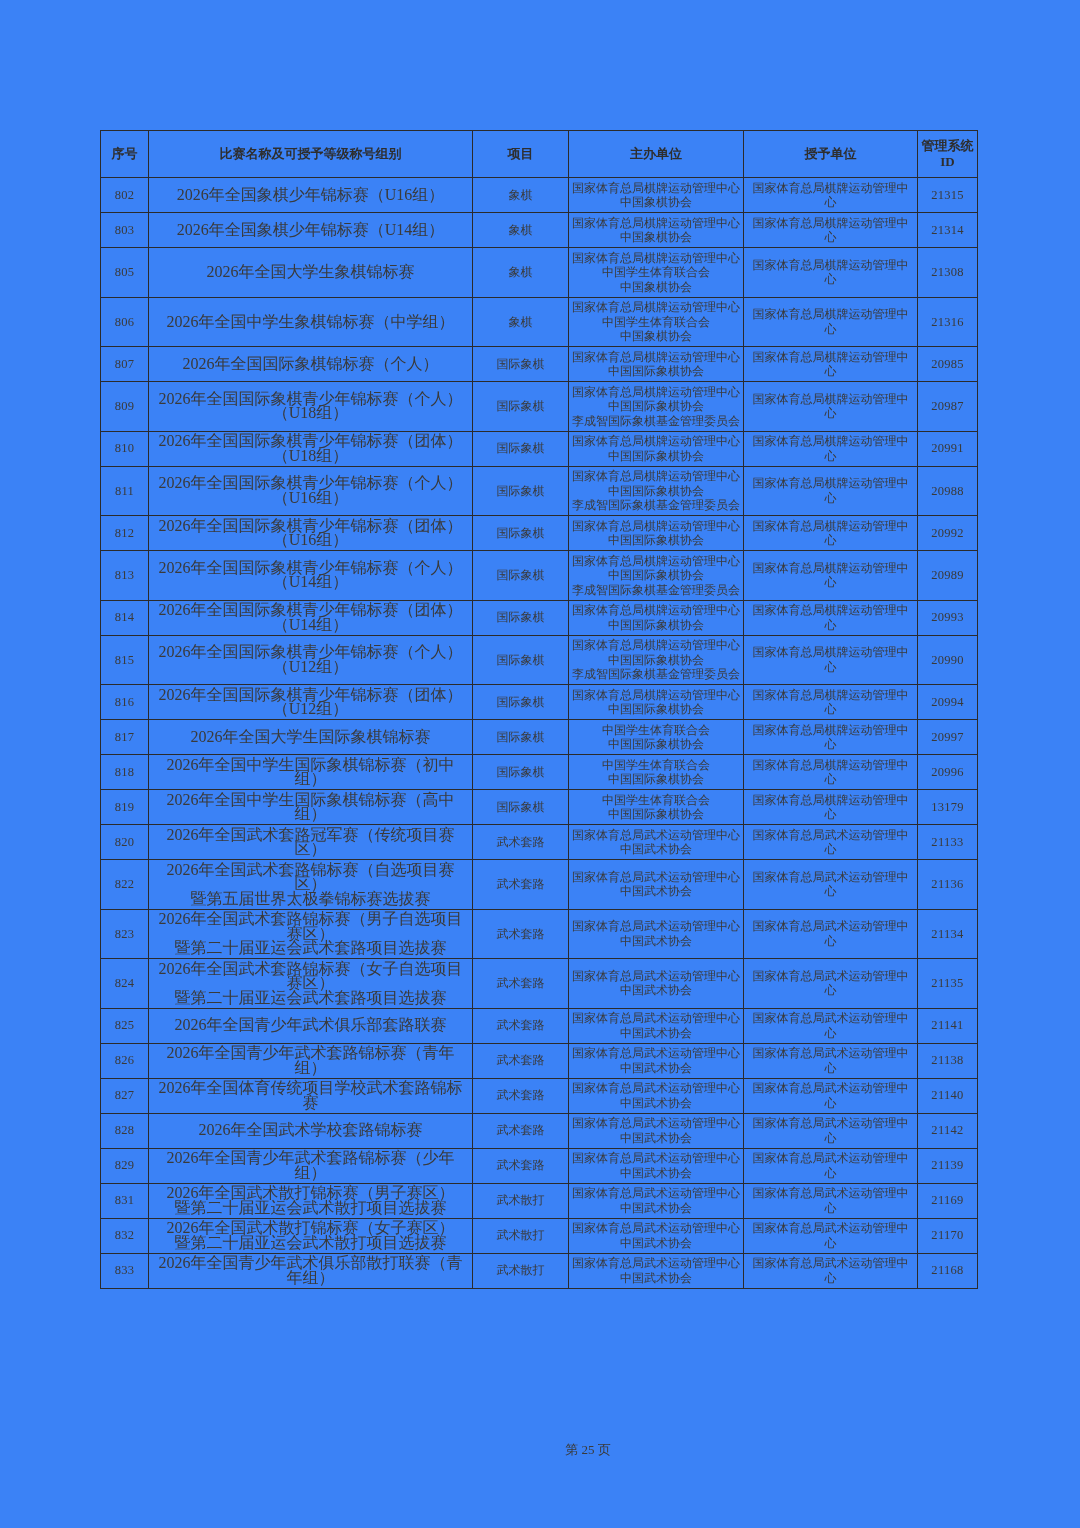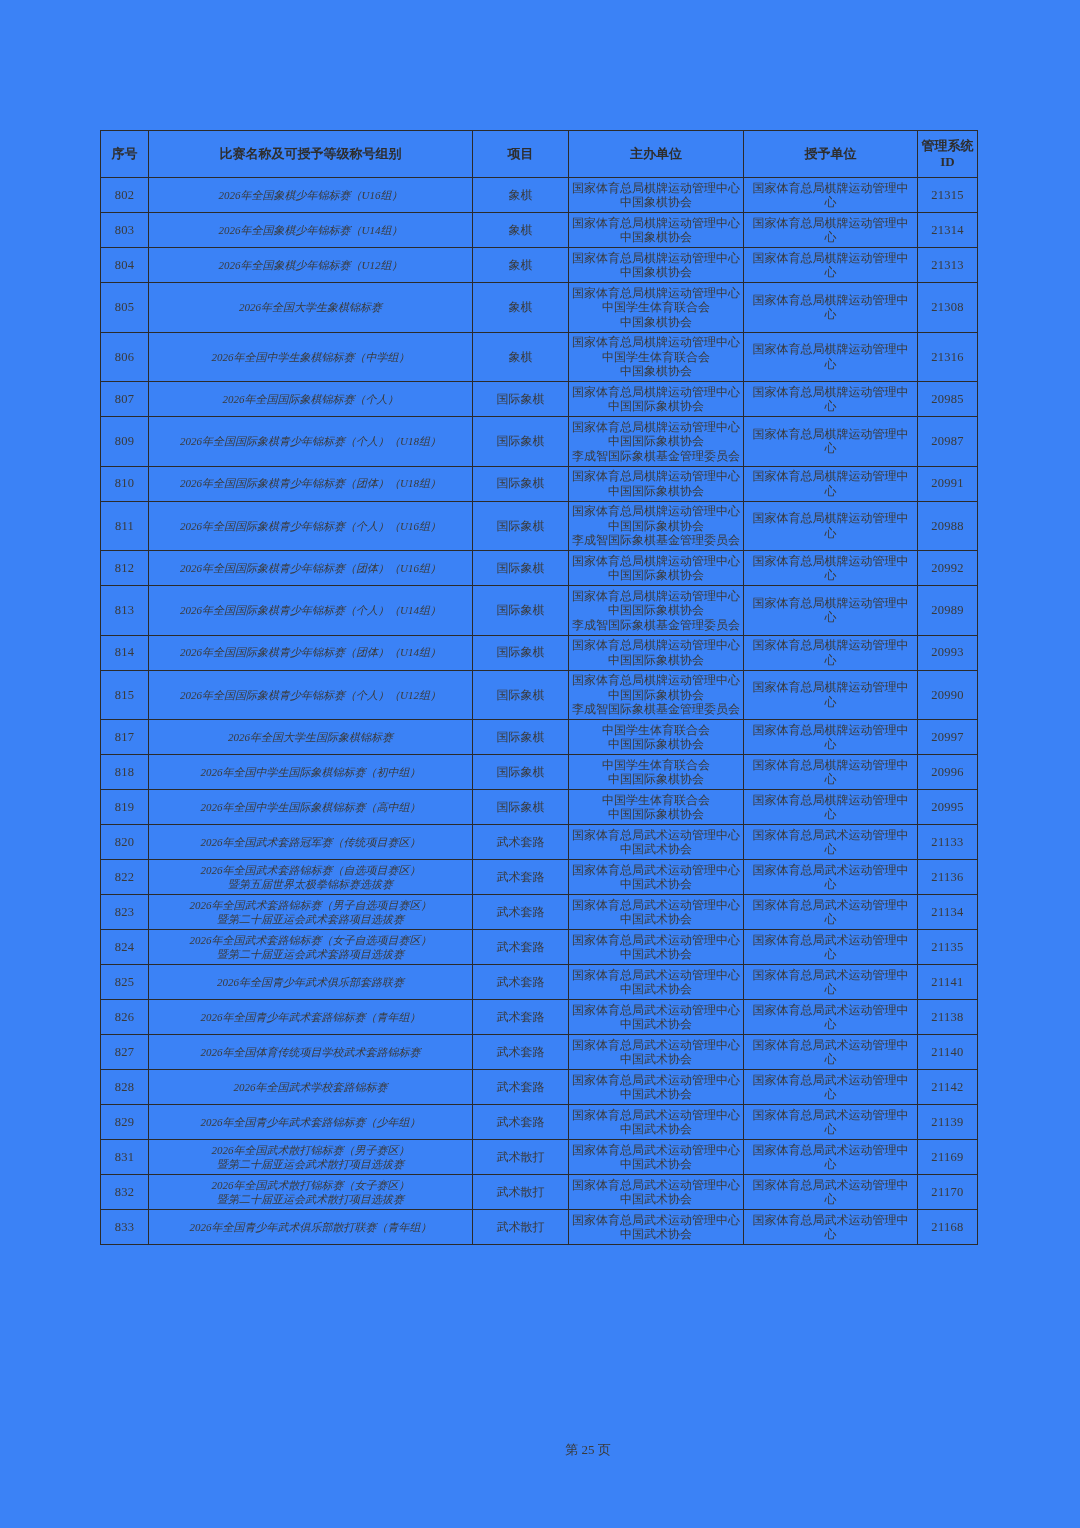--- a/index.html
+++ b/index.html
@@ -47,21 +47,21 @@
     line-height: 16px;
     color: #2e2e2e;
     height: 41px;
   }
   .comp-table th .hline { display: block; }
   .comp-table td {
     font-size: 12px;
     line-height: 14.5px;
     color: #3a3a3a;
   }
-  .comp-table td.c-name { font-size: 11px; font-style: italic; }
+  .comp-table td.c-name { font-size: 16px; }
   .comp-table td.c-no, .comp-table td.c-id { font-size: 12.5px; letter-spacing: 0.3px; }
   .comp-table td .tline { display: block; }
   .footer {
     position: absolute;
     left: 0;
     top: 1441px;
     width: 1080px;
     text-align: center;
     font-size: 13px;
     color: #3a3a3a;
@@ -142,41 +142,20 @@
           </td>
           <td class="c-grantor">
             <span class="tline">国家体育总局棋牌运动管理中心</span>
           </td>
           <td class="c-id">
             <span class="tline">21314</span>
           </td>
         </tr>
         <tr>
           <td class="c-no">
-            <span class="tline">804</span>
-          </td>
-          <td class="c-name">
-            <span class="tline">2026年全国象棋少年锦标赛（U12组）</span>
-          </td>
-          <td class="c-sport">
-            <span class="tline">象棋</span>
-          </td>
-          <td class="c-org">
-            <span class="tline">国家体育总局棋牌运动管理中心</span>
-            <span class="tline">中国象棋协会</span>
-          </td>
-          <td class="c-grantor">
-            <span class="tline">国家体育总局棋牌运动管理中心</span>
-          </td>
-          <td class="c-id">
-            <span class="tline">21313</span>
-          </td>
-        </tr>
-        <tr>
-          <td class="c-no">
             <span class="tline">805</span>
           </td>
           <td class="c-name">
             <span class="tline">2026年全国大学生象棋锦标赛</span>
           </td>
           <td class="c-sport">
             <span class="tline">象棋</span>
           </td>
           <td class="c-org">
             <span class="tline">国家体育总局棋牌运动管理中心</span>
@@ -379,20 +358,41 @@
           </td>
           <td class="c-grantor">
             <span class="tline">国家体育总局棋牌运动管理中心</span>
           </td>
           <td class="c-id">
             <span class="tline">20990</span>
           </td>
         </tr>
         <tr>
           <td class="c-no">
+            <span class="tline">816</span>
+          </td>
+          <td class="c-name">
+            <span class="tline">2026年全国国际象棋青少年锦标赛（团体）（U12组）</span>
+          </td>
+          <td class="c-sport">
+            <span class="tline">国际象棋</span>
+          </td>
+          <td class="c-org">
+            <span class="tline">国家体育总局棋牌运动管理中心</span>
+            <span class="tline">中国国际象棋协会</span>
+          </td>
+          <td class="c-grantor">
+            <span class="tline">国家体育总局棋牌运动管理中心</span>
+          </td>
+          <td class="c-id">
+            <span class="tline">20994</span>
+          </td>
+        </tr>
+        <tr>
+          <td class="c-no">
             <span class="tline">817</span>
           </td>
           <td class="c-name">
             <span class="tline">2026年全国大学生国际象棋锦标赛</span>
           </td>
           <td class="c-sport">
             <span class="tline">国际象棋</span>
           </td>
           <td class="c-org">
             <span class="tline">中国学生体育联合会</span>
@@ -437,21 +437,21 @@
             <span class="tline">国际象棋</span>
           </td>
           <td class="c-org">
             <span class="tline">中国学生体育联合会</span>
             <span class="tline">中国国际象棋协会</span>
           </td>
           <td class="c-grantor">
             <span class="tline">国家体育总局棋牌运动管理中心</span>
           </td>
           <td class="c-id">
-            <span class="tline">20995</span>
+            <span class="tline">13179</span>
           </td>
         </tr>
         <tr>
           <td class="c-no">
             <span class="tline">820</span>
           </td>
           <td class="c-name">
             <span class="tline">2026年全国武术套路冠军赛（传统项目赛区）</span>
           </td>
           <td class="c-sport">

